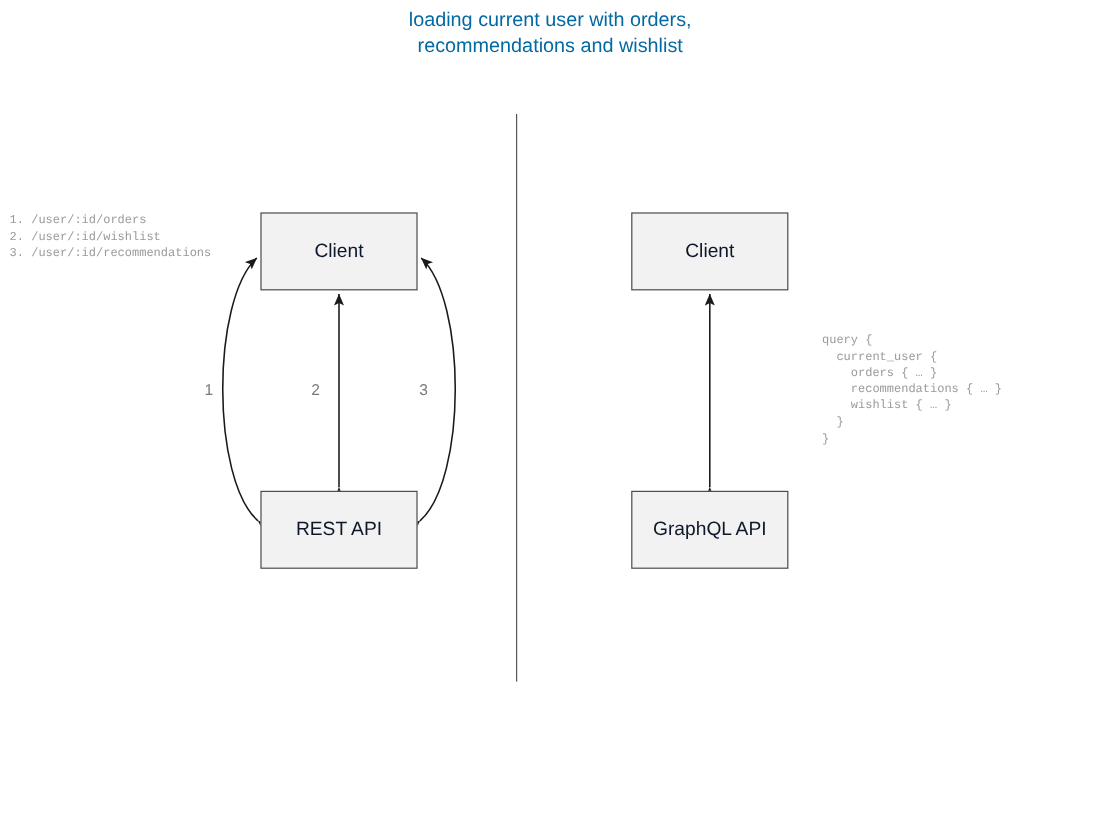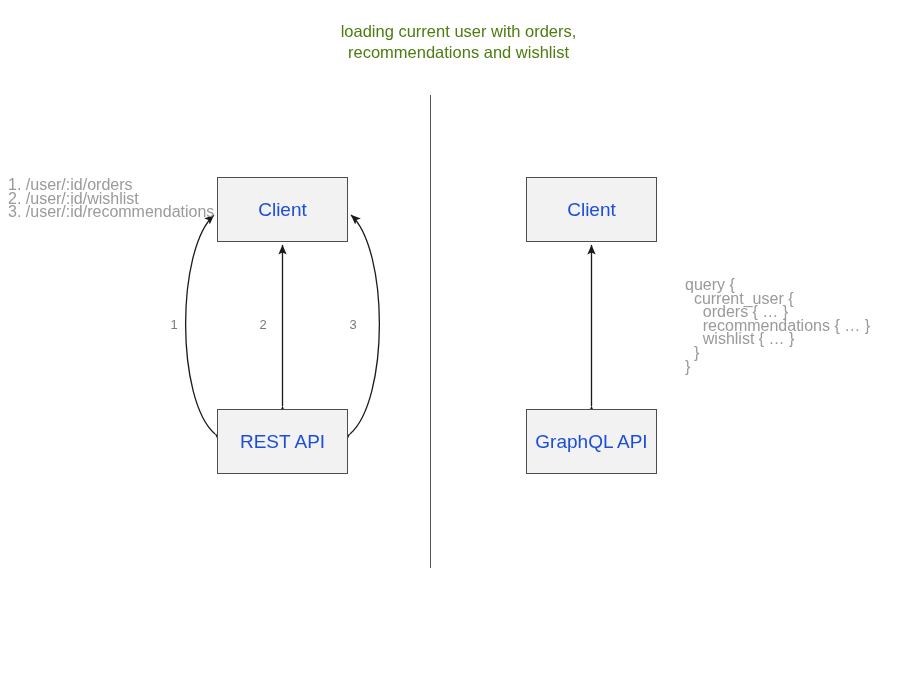--- a/index.html
+++ b/index.html
@@ -17,56 +17,56 @@
   }
   #canvas {
     position: absolute;
     left: 0; top: 0;
     width: 917px;
     height: 689px;
   }
   .title {
     position: absolute;
     left: 0;
-    top: 21px;
+    top: 7px;
     width: 917px;
     text-align: center;
     font-size: 16.5px;
     line-height: 21px;
-    color: #4d7c0f;
+    color: #0369a1;
     white-space: pre-line;
   }
   .divider {
     position: absolute;
     left: 430px;
     top: 95px;
     width: 1px;
     height: 473px;
     background: #555555;
   }
   .node {
     position: absolute;
     box-sizing: border-box;
     background: #f2f2f2;
     border: 1px solid #4d4d4d;
     display: flex;
     align-items: center;
     justify-content: center;
-    font-size: 19px;
-    color: #1d4ed8;
+    font-size: 16px;
+    color: #0f172a;
   }
   #rest-client  { left: 217px; top: 177px; width: 131px; height: 65px; }
   #rest-api     { left: 217px; top: 409px; width: 131px; height: 65px; text-align: right; }
   #gql-client   { left: 526px; top: 177px; width: 131px; height: 65px; }
   #gql-api      { left: 526px; top: 409px; width: 131px; height: 65px; }
 
   .mono-block {
     position: absolute;
-    font-family: Liberation Sans, sans-serif;
-    font-size: 16px;
+    font-family: Liberation Mono, monospace;
+    font-size: 10px;
     line-height: 13.6px;
     color: #9a9a9a;
     white-space: pre;
   }
   #rest-endpoints { left: 8px;  top: 178px; }
   #gql-query      { left: 685px; top: 278px; }
 
   .edge-label {
     position: absolute;
     font-size: 13px;

